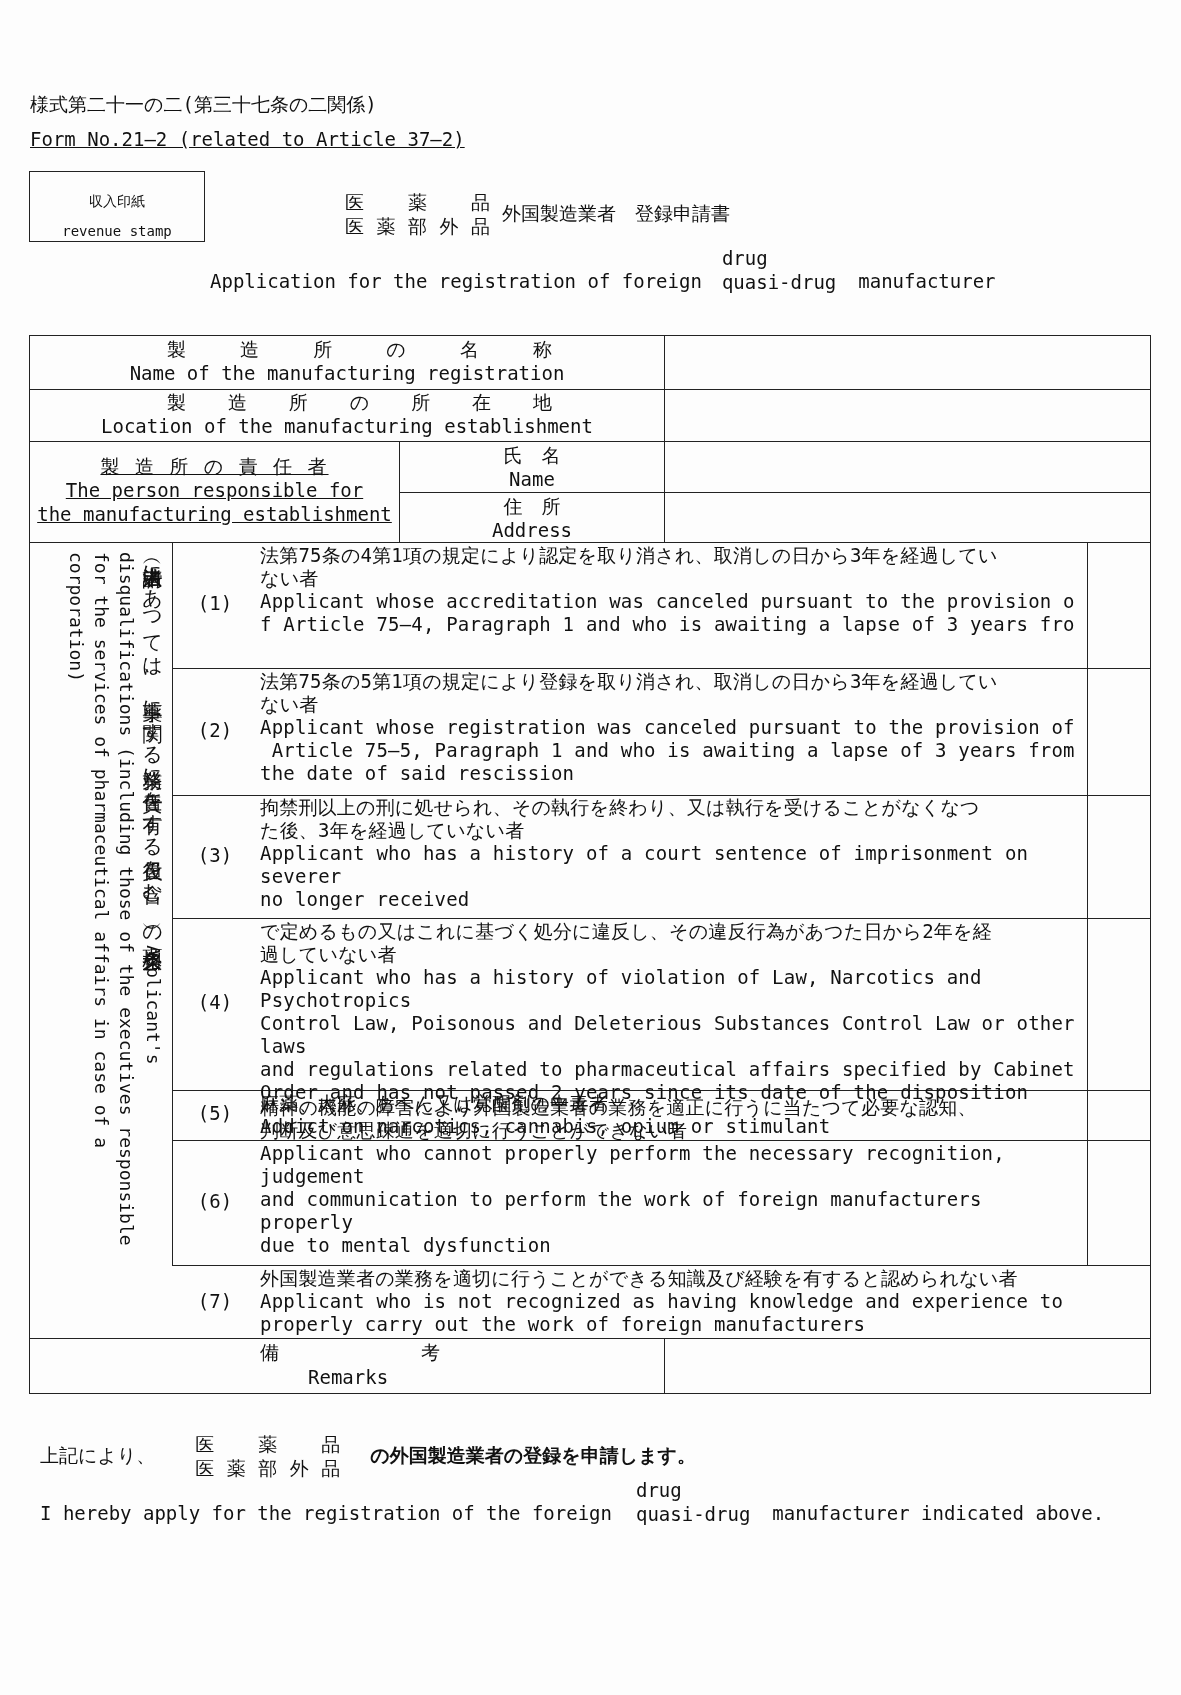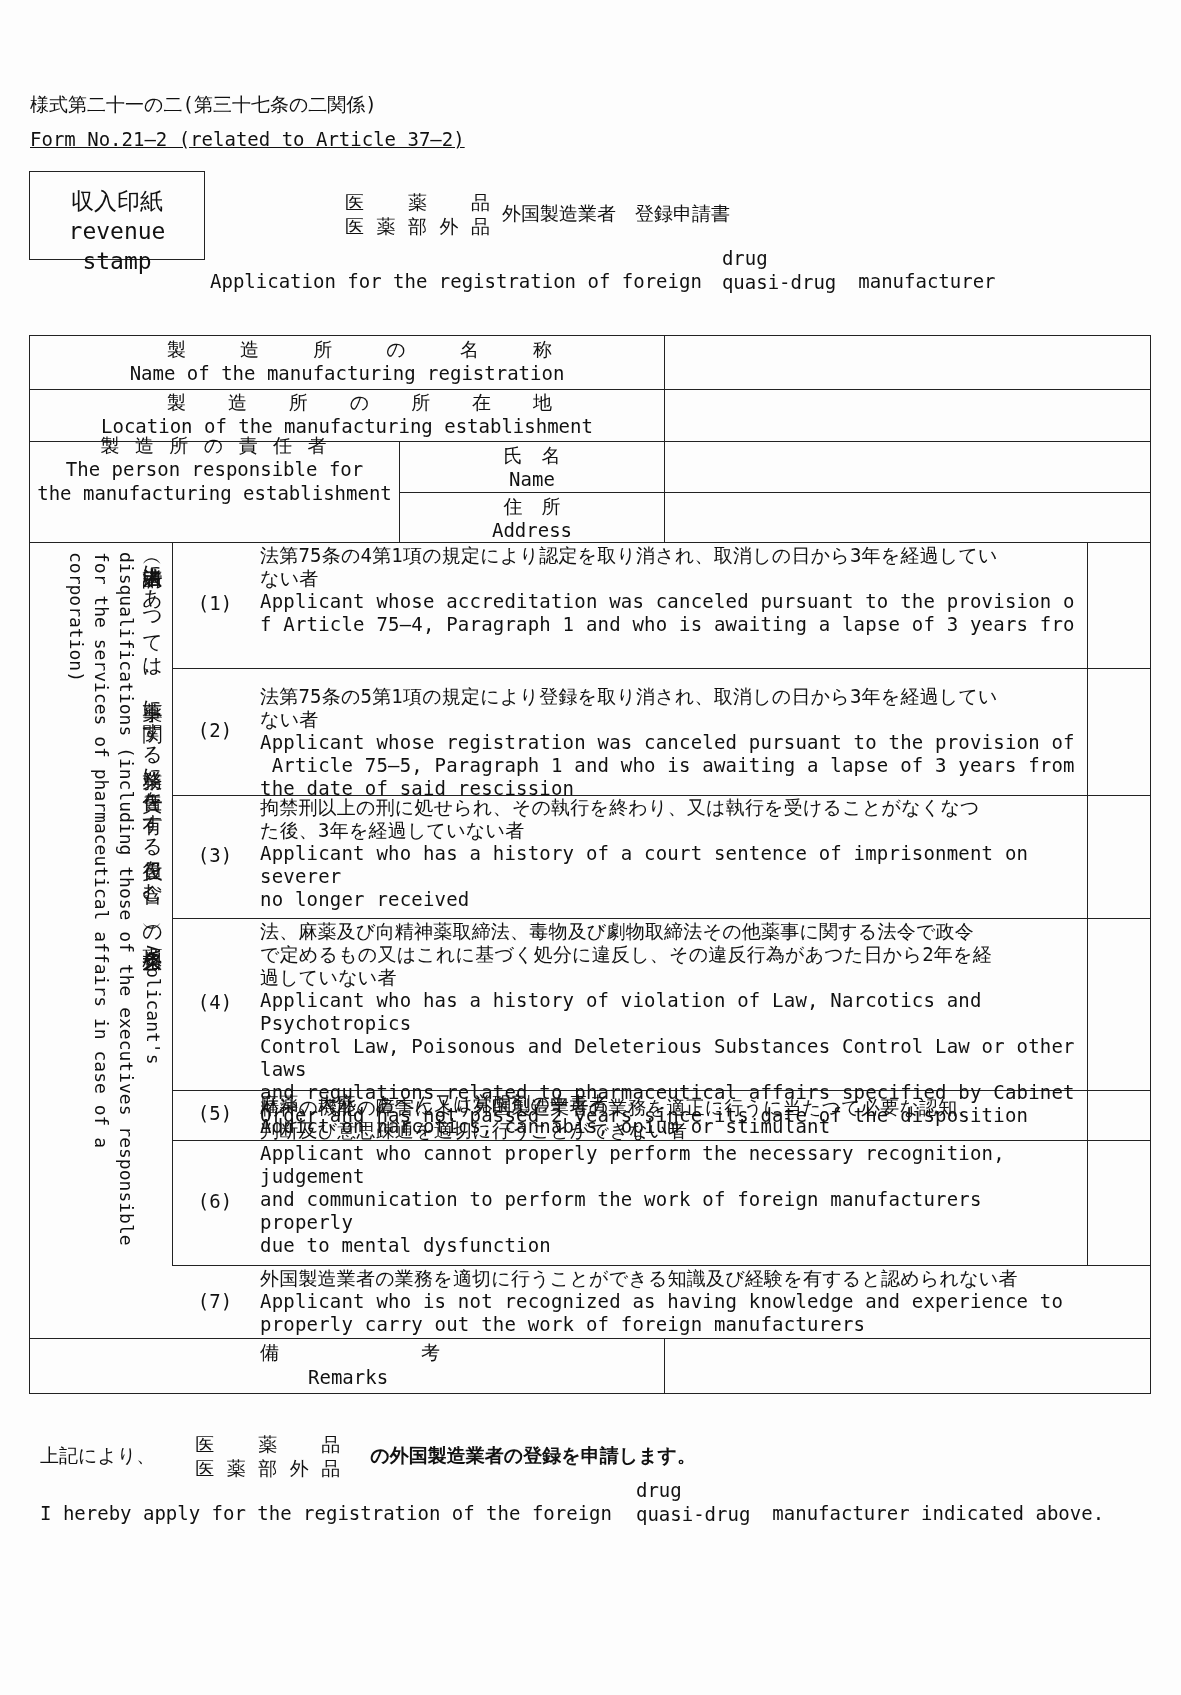--- a/index.html
+++ b/index.html
@@ -4,23 +4,23 @@
 <style>
   html, body { margin: 0; padding: 0; }
   body {
     width: 1181px; height: 1695px; background: #fdfdfd; color: #111;
     font-family: "DejaVu Sans Mono", "Liberation Mono", monospace;
     position: relative; overflow: hidden;
   }
   .abs { position: absolute; }
   .hdr { font-size: 19px; left: 30px; white-space: nowrap; }
   .stamp {
-    left: 29px; top: 171px; width: 176px; height: 89px;
+    left: 29px; top: 171px; width: 176px; height: 71px;
     border: 1.5px solid #222; box-sizing: border-box;
-    text-align: center; font-size: 23px; line-height: 30px; padding-top: 14px;
+    text-align: center; font-size: 14px; line-height: 30px; padding-top: 14px;
   }
   .stack { display: inline-block; vertical-align: middle; line-height: 24px; }
   .jp-spread { display: flex; justify-content: space-between; width: 145px; font-size: 19px; line-height: 24px; }
   .title-row { left: 345px; top: 190px; display: flex; align-items: center; font-size: 19px; white-space: nowrap; }
   .app-row { left: 210px; top: 268px; display: flex; align-items: center; font-size: 19px; white-space: nowrap; }
   .drugs { display: inline-block; margin: 0 22px 0 20px; line-height: 24px; }
 
   .hl { position: absolute; height: 0; border-top: 1.5px solid #222; }
   .vl { position: absolute; width: 0; border-left: 1.5px solid #222; }
 
@@ -118,21 +118,21 @@
       <span>所</span>
       <span>の</span>
       <span>所</span>
       <span>在</span>
       <span>地</span>
     </div>
     <div>Location of the manufacturing establishment</div>
   </div>
   <div class="cell" style="left:666px; top:391px; width:484px; height:50px;"></div>
 
-  <div class="cell center" style="left:30px; top:433px; width:369px; line-height:24px;">
+  <div class="cell center" style="left:30px; top:454px; width:369px; line-height:24px;text-decoration:underline;">
     <div style="letter-spacing:2px;">製 造 所 の 責 任 者</div>
     <div>The person responsible for</div>
     <div>the manufacturing establishment</div>
   </div>
   <div class="cell center" style="left:400px; top:443px; width:264px; line-height:24px;">
     <div>氏　名</div>
     <div>Name</div>
   </div>
   <div class="cell" style="left:666px; top:443px; width:484px; height:49px;"></div>
   <div class="cell center" style="left:400px; top:494px; width:264px; line-height:24px;">
@@ -149,41 +149,40 @@
   <div class="num" style="top:592px;">(1)</div>
   <div class="dtext" style="top:544px;">
     <div>法第75条の4第1項の規定により認定を取り消され、取消しの日から3年を経過してい</div>
     <div>ない者</div>
     <div>Applicant whose accreditation was canceled pursuant to the provision o</div>
     <div>f Article 75—4, Paragraph 1 and who is awaiting a lapse of 3 years fro</div>
   </div>
   <div class="cell" style="left:1089px; top:544px; width:61px; height:124px;"></div>
 
   <div class="num" style="top:719px;">(2)</div>
-  <div class="dtext" style="top:670px;margin-top:15px;">
+  <div class="dtext" style="top:670px;">
     <div>法第75条の5第1項の規定により登録を取り消され、取消しの日から3年を経過してい</div>
     <div>ない者</div>
     <div>Applicant whose registration was canceled pursuant to the provision of</div>
     <div style="white-space:pre;"> Article 75—5, Paragraph 1 and who is awaiting a lapse of 3 years from</div>
     <div>the date of said rescission</div>
   </div>
   <div class="cell" style="left:1089px; top:670px; width:61px; height:125px;"></div>
 
   <div class="num" style="top:844px;">(3)</div>
   <div class="dtext" style="top:796px;">
     <div>拘禁刑以上の刑に処せられ、その執行を終わり、又は執行を受けることがなくなつ</div>
     <div>た後、3年を経過していない者</div>
     <div>Applicant who has a history of a court sentence of imprisonment on severer</div>
     <div>no longer received</div>
   </div>
   <div class="cell" style="left:1089px; top:797px; width:61px; height:121px;"></div>
 
   <div class="num" style="top:991px;">(4)</div>
   <div class="dtext" style="top:920px;">
-    <div>法、麻薬及び向精神薬取締法、毒物及び劇物取締法その他薬事に関する法令で政令</div>
     <div>で定めるもの又はこれに基づく処分に違反し、その違反行為があつた日から2年を経</div>
     <div>過していない者</div>
     <div>Applicant who has a history of violation of Law, Narcotics and Psychotropics</div>
     <div>Control Law, Poisonous and Deleterious Substances Control Law or other laws</div>
     <div>and regulations related to pharmaceutical affairs specified by Cabinet</div>
     <div>Order and has not passed 2 years since its date of the disposition</div>
   </div>
   <div class="cell" style="left:1089px; top:920px; width:61px; height:170px;"></div>
 
   <div class="num" style="top:1102px;">(5)</div>

